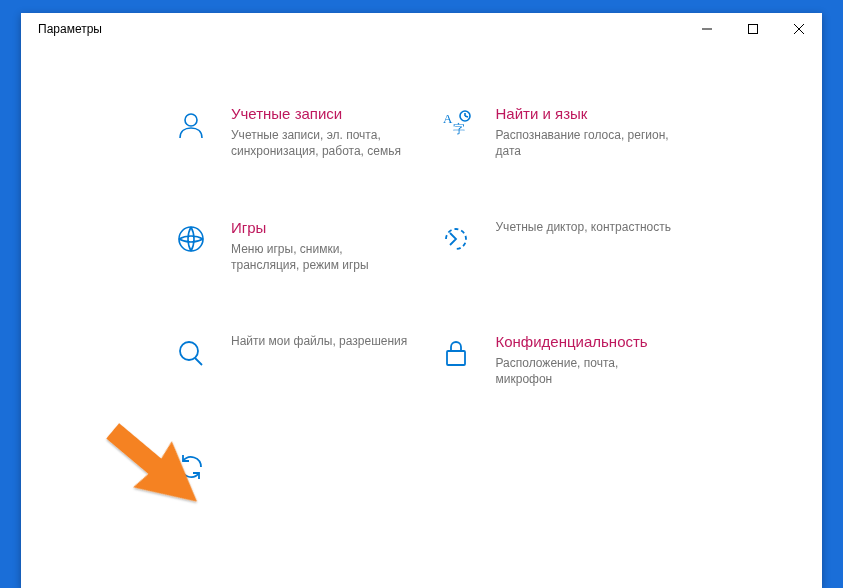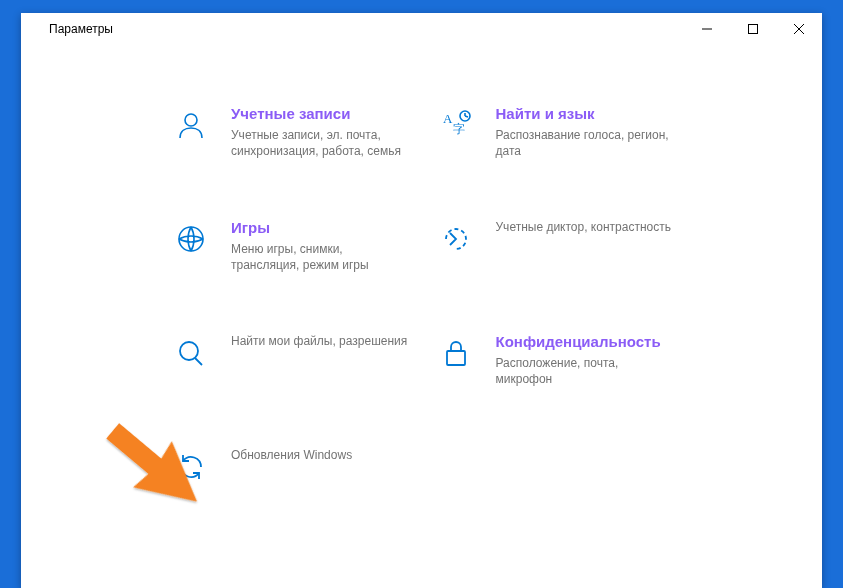--- a/index.html
+++ b/index.html
@@ -18,21 +18,21 @@
       width: 801px;
       height: 575px;
       background: #ffffff;
       box-shadow: 0 2px 8px rgba(0,0,0,0.3);
     }
     .titlebar {
       height: 32px;
       display: flex;
       align-items: center;
       justify-content: space-between;
-      padding-left: 28px;
+      padding-left: 17px;
     }
     .titlebar-title {
       font-size: 12px;
       color: #000;
     }
     .titlebar-controls {
       display: flex;
     }
     .titlebar-btn {
       width: 46px;
@@ -66,22 +66,22 @@
       flex-shrink: 0;
       display: flex;
       align-items: center;
       justify-content: center;
       color: #0078d4;
     }
     .icon-wrap svg { width: 32px; height: 32px; }
     .text-wrap { flex: 1; }
     .item-title {
       font-size: 15px;
-      color: #8b5cf6;
-      font-weight: 700;
+      color: #be185d;
+      font-weight: 400;
       line-height: 1.25;
       margin-bottom: 3px;
     }
     .item-desc {
       font-size: 12px;
       color: #737373;
       line-height: 1.35;
       max-width: 180px;
     }
     .arrow {
@@ -201,21 +201,20 @@
     <div class="setting-item">
       <div class="icon-wrap">
         <svg viewBox="0 0 32 32" fill="none" stroke="currentColor" stroke-width="1.8">
           <path d="M26 16 A10 10 0 0 0 8 10"></path>
             <polyline points="8,4 8,10 14,10"></polyline>
           <path d="M6 16 A10 10 0 0 0 24 22"></path>
             <polyline points="24,28 24,22 18,22"></polyline>
         </svg>
       </div>
       <div class="text-wrap">
-        <div class="item-desc">Обновления Windows</div>
       </div>
     </div>
 
   </div>
 
   <svg class="arrow" width="120" height="110" viewBox="0 0 120 110">
     <defs>
       <filter id="sh" x="-20%" y="-20%" width="140%" height="140%">
         <feDropShadow dx="1" dy="1" stdDeviation="1" flood-opacity="0.3"></feDropShadow>
       </filter>

